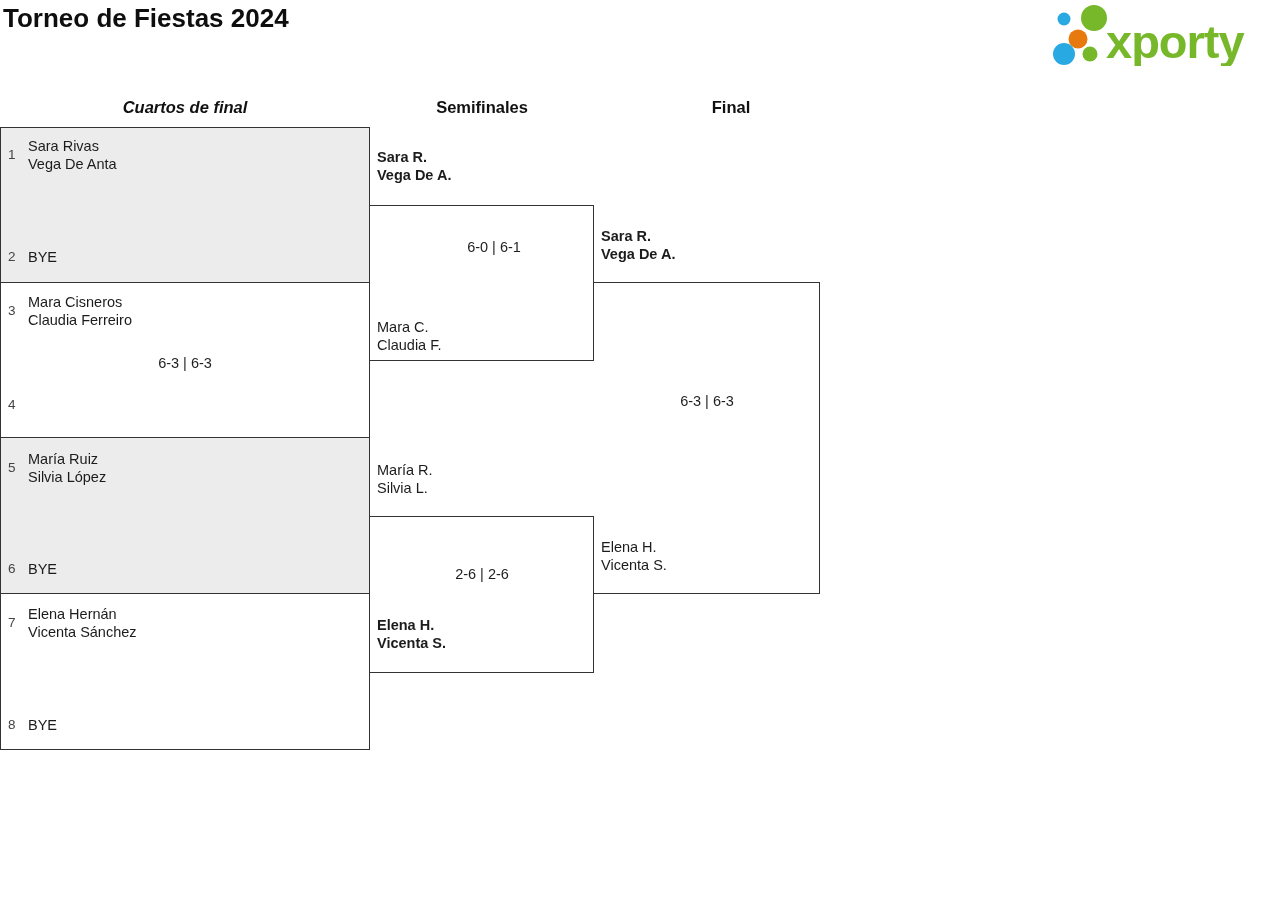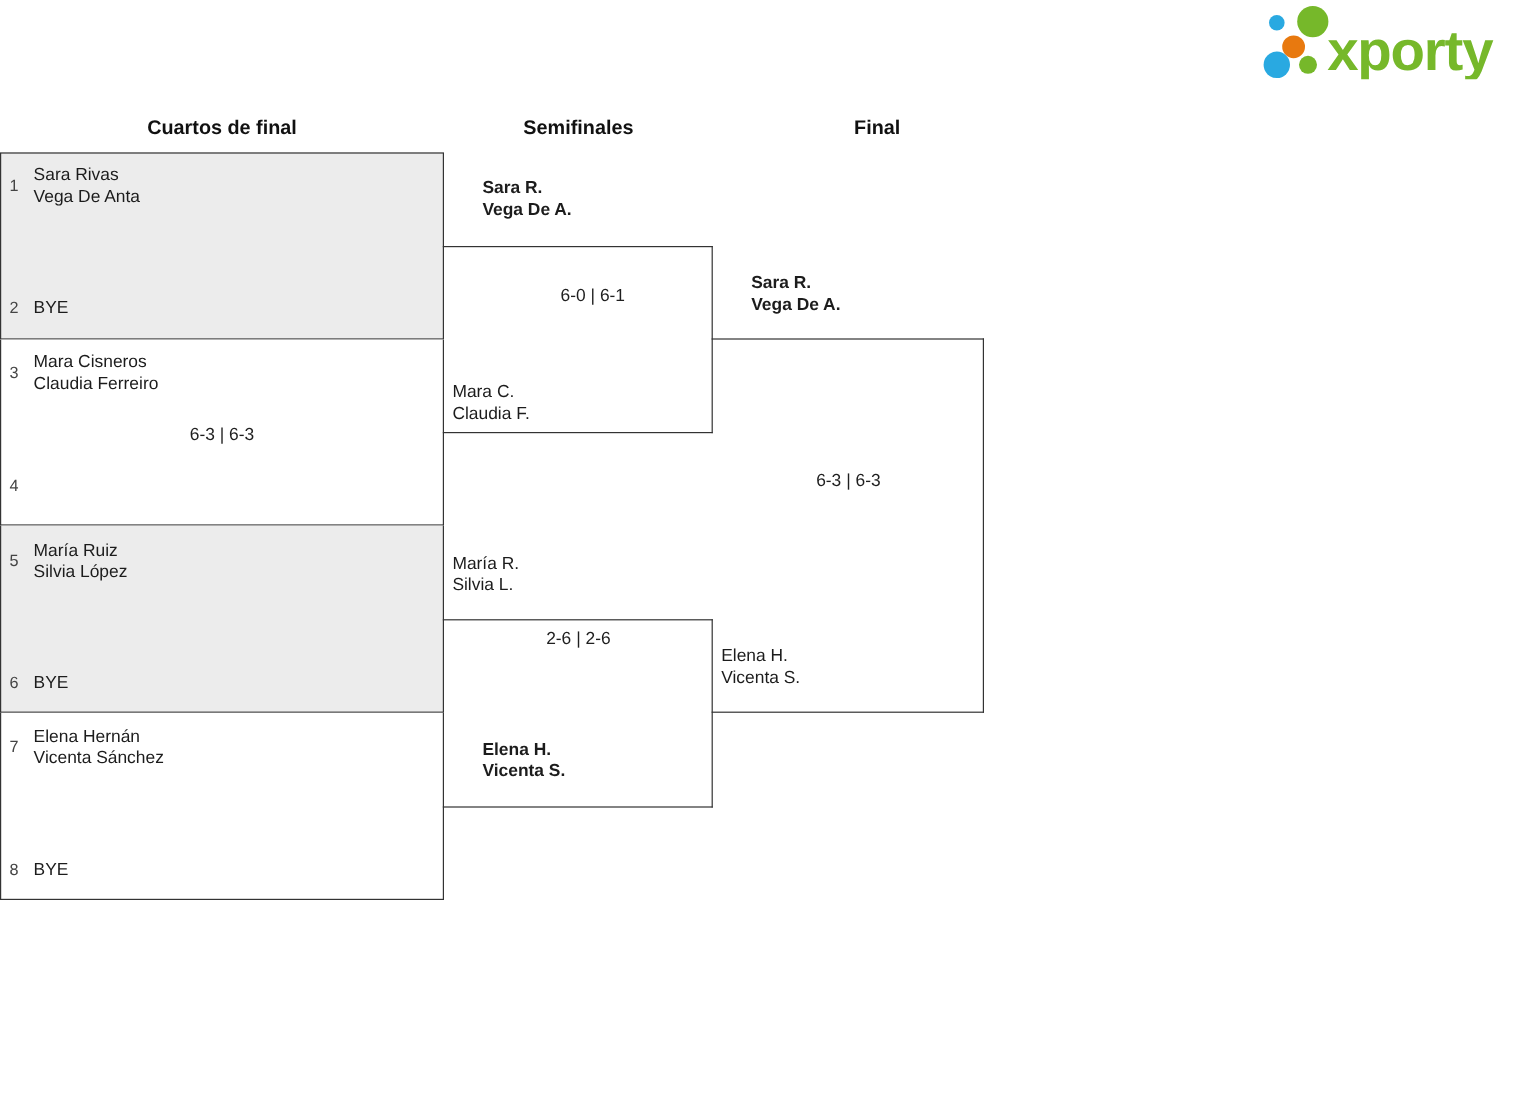--- a/index.html
+++ b/index.html
@@ -11,42 +11,43 @@
   .round-label{position:absolute;top:97px;text-align:center;font-size:16.5px;line-height:20px;font-weight:600;color:#111;}
   .box{position:absolute;box-sizing:border-box;border:1px solid #333;background:#ffffff;}
   .box.no-top{border-top:none;}
   .box.shaded{background:#ececec;}
   .open{position:absolute;box-sizing:border-box;border:1px solid #333;border-left:none;background:transparent;}
   .entry{position:absolute;display:flex;align-items:center;}
   .seed{width:20px;padding-left:1px;font-size:13.5px;line-height:18px;color:#444;flex:none;}
   .names{font-size:14.5px;line-height:18px;color:#1c1c1c;}
   .names.winner{font-weight:400;}
   .label{position:absolute;font-size:14.5px;line-height:18px;color:#1c1c1c;}
-  .label.winner{font-weight:700;margin-left:25px;}
+  .label.winner{font-weight:700;}
   .score{position:absolute;text-align:center;font-size:14.5px;line-height:18px;color:#1f1f1f;}
   .logo{position:absolute;left:1046px;top:2px;cursor:pointer;}
 </style>
 </head>
 <body>
 
 <div class="page">
 
   <div class="title">
+    <div>Torneo de Fiestas 2024</div>
   </div>
 
   <svg class="logo" width="232" height="64" viewBox="0 0 232 64">
     <circle cx="48" cy="16" r="13" fill="#76b82a"></circle>
     <circle cx="18" cy="17" r="6.5" fill="#29a9e1"></circle>
     <circle cx="32" cy="37" r="9.5" fill="#e8790f"></circle>
     <circle cx="18" cy="52" r="11" fill="#29a9e1"></circle>
     <circle cx="44" cy="52" r="7.5" fill="#76b82a"></circle>
     <text x="60" y="56" font-family="Liberation Sans, DejaVu Sans, sans-serif" font-weight="bold" font-size="47" letter-spacing="-1" fill="#76b82a">xporty</text>
   </svg>
 
-  <div class="round-label" style="left:0;width:370px;">Cuartos de final</div>
+  <div class="round-label" style="left:0;width:370px;font-style:italic;">Cuartos de final</div>
   <div class="round-label" style="left:370px;width:224px;">Semifinales</div>
   <div class="round-label" style="left:618px;width:226px;">Final</div>
 
   <div class="box shaded" style="left:0;top:127px;width:370px;height:156px;"></div>
   <div class="box no-top" style="left:0;top:283px;width:370px;height:155px;"></div>
   <div class="box no-top shaded" style="left:0;top:438px;width:370px;height:156px;"></div>
   <div class="box no-top" style="left:0;top:594px;width:370px;height:156px;"></div>
 
   <div class="open" style="left:369px;top:205px;width:225px;height:156px;"></div>
   <div class="open" style="left:369px;top:516px;width:225px;height:157px;"></div>
@@ -114,21 +115,21 @@
   <div class="score" style="left:372px;top:238px;width:184px;margin-left:30px;">6-0 | 6-1</div>
   <div class="label" style="left:377px;top:305px;margin-top:13px;">
     <div>Mara C.</div>
     <div>Claudia F.</div>
   </div>
 
   <div class="label" style="left:377px;top:461px;">
     <div>María R.</div>
     <div>Silvia L.</div>
   </div>
-  <div class="score" style="left:370px;top:524px;width:224px;">2-6 | 2-6</div>
+  <div class="score" style="left:370px;top:565px;width:224px;">2-6 | 2-6</div>
   <div class="label winner" style="left:377px;top:616px;">
     <div>Elena H.</div>
     <div>Vicenta S.</div>
   </div>
 
   <div class="label winner" style="left:601px;top:227px;">
     <div>Sara R.</div>
     <div>Vega De A.</div>
   </div>
   <div class="score" style="left:594px;top:392px;width:226px;">6-3 | 6-3</div>

